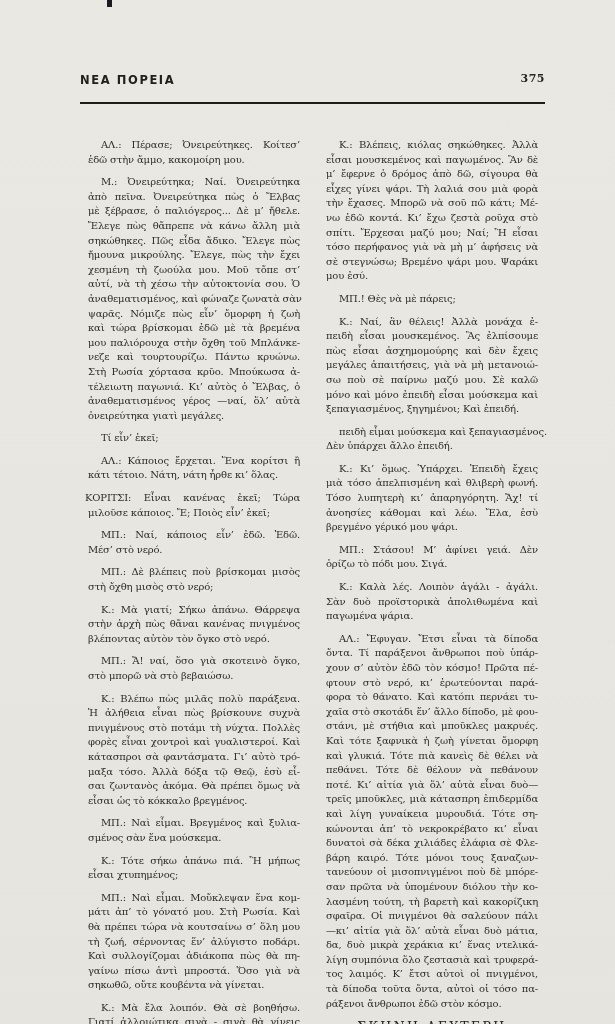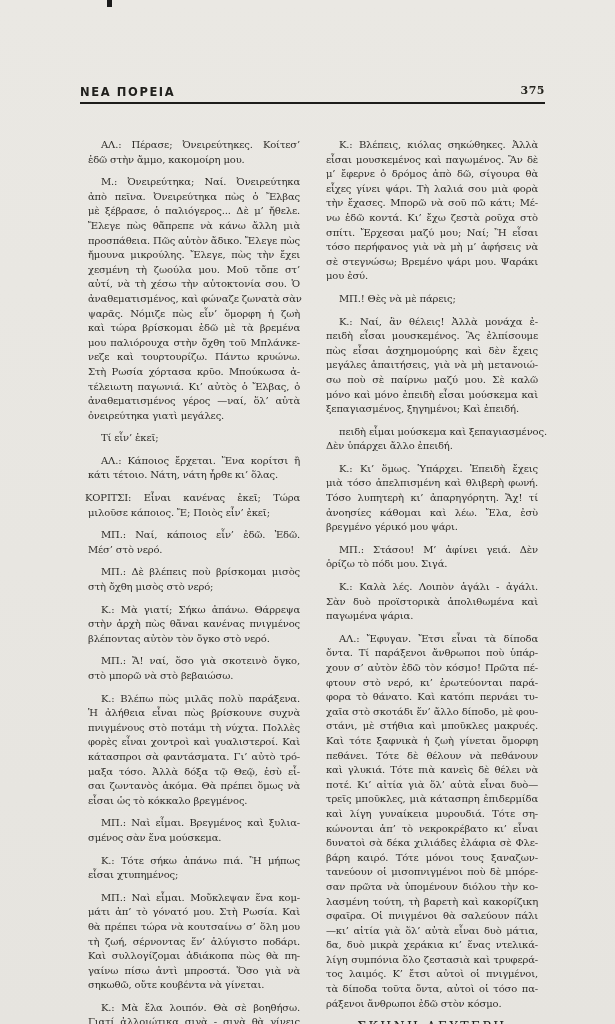--- a/index.html
+++ b/index.html
@@ -8,21 +8,21 @@
     font-family:"DejaVu Serif","Liberation Serif",serif;
   }
   .page{
     position:relative;width:615px;height:1024px;
     background:linear-gradient(180deg,#eae8e3 0%,#e8e6e1 55%,#e6e4df 100%);
     color:#2e2c28;
   }
   .artifact-top{
     position:absolute;left:107px;top:0;width:5px;height:7px;background:#1b1b1b;
   }
-  .masthead{position:absolute;left:80px;top:84px;width:465px;height:16px;}
+  .masthead{position:absolute;left:80px;top:72px;width:465px;height:16px;}
   .journal-title{
     position:absolute;left:0;top:1px;
     font-family:"DejaVu Sans","Liberation Sans",sans-serif;
     font-weight:bold;font-size:11.5px;letter-spacing:1.6px;color:#21201d;
   }
   .page-number{
     position:absolute;right:0;top:0;
     font-size:11px;font-weight:bold;color:#26251f;letter-spacing:.5px;
   }
   .header-rule{
@@ -63,21 +63,21 @@
   <div class="column col-left">
       <div class="para dialogue indent">
         <div class="line">ΑΛ.: Πέρασε; Ὀνειρεύτηκες. Κοίτεσ’</div>
         <div class="line last">ἐδῶ στὴν ἄμμο, κακομοίρη μου.</div>
       </div>
       <div class="para dialogue indent">
         <div class="line">Μ.: Ὀνειρεύτηκα; Ναί. Ὀνειρεύτηκα</div>
         <div class="line">ἀπὸ πεῖνα. Ὀνειρεύτηκα πὼς ὁ Ἔλβας</div>
         <div class="line">μὲ ξέβρασε, ὁ παλιόγερος... Δὲ μ’ ἤθελε.</div>
         <div class="line">Ἔλεγε πὼς θἄπρεπε νὰ κάνω ἄλλη μιὰ</div>
-        <div class="line">προσπάθεια. Πῶς αὐτὸν ἄδικο. Ἔλεγε πὼς</div>
+        <div class="line">σηκώθηκες. Πῶς εἶδα ἄδικο. Ἔλεγε πὼς</div>
         <div class="line">ἤμουνα μικρούλης. Ἔλεγε, πὼς τὴν ἔχει</div>
         <div class="line">χεσμένη τὴ ζωούλα μου. Μοῦ τὄπε στ’</div>
         <div class="line">αὐτί, νὰ τὴ χέσω τὴν αὐτοκτονία σου. Ὁ</div>
         <div class="line">ἀναθεματισμένος, καὶ φώναζε ζωνατὰ σὰν</div>
         <div class="line">ψαρᾶς. Νόμιζε πὼς εἶν’ ὄμορφη ἡ ζωὴ</div>
         <div class="line">καὶ τώρα βρίσκομαι ἐδῶ μὲ τὰ βρεμένα</div>
         <div class="line">μου παλιόρουχα στὴν ὄχθη τοῦ Μπλάνκε-</div>
         <div class="line">νεζε καὶ τουρτουρίζω. Πάντω κρυώνω.</div>
         <div class="line">Στὴ Ρωσία χόρτασα κρῦο. Μπούκωσα ἀ-</div>
         <div class="line">τέλειωτη παγωνιά. Κι’ αὐτὸς ὁ Ἔλβας, ὁ</div>
@@ -197,22 +197,22 @@
       </div>
       <div class="para dialogue indent">
         <div class="line">ΑΛ.: Ἔφυγαν. Ἔτσι εἶναι τὰ δίποδα</div>
         <div class="line">ὄντα. Τί παράξενοι ἄνθρωποι ποὺ ὑπάρ-</div>
         <div class="line">χουν σ’ αὐτὸν ἐδῶ τὸν κόσμο! Πρῶτα πέ-</div>
         <div class="line">φτουν στὸ νερό, κι’ ἐρωτεύονται παρά-</div>
         <div class="line">φορα τὸ θάνατο. Καὶ κατόπι περνάει τυ-</div>
         <div class="line">χαῖα στὸ σκοτάδι ἕν’ ἄλλο δίποδο, μὲ φου-</div>
         <div class="line">στάνι, μὲ στήθια καὶ μποῦκλες μακρυές.</div>
         <div class="line">Καὶ τότε ξαφνικὰ ἡ ζωὴ γίνεται ὄμορφη</div>
+        <div class="line">καὶ γλυκιά. Τότε πιὰ κανεὶς δὲ θέλει νὰ</div>
         <div class="line">πεθάνει. Τότε δὲ θέλουν νὰ πεθάνουν</div>
-        <div class="line">καὶ γλυκιά. Τότε πιὰ κανεὶς δὲ θέλει νὰ</div>
         <div class="line">ποτέ. Κι’ αἰτία γιὰ ὅλ’ αὐτὰ εἶναι δυὸ—</div>
         <div class="line">τρεῖς μποῦκλες, μιὰ κάτασπρη ἐπιδερμίδα</div>
         <div class="line">καὶ λίγη γυναίκεια μυρουδιά. Τότε ση-</div>
         <div class="line">κώνονται ἀπ’ τὸ νεκροκρέβατο κι’ εἶναι</div>
         <div class="line">δυνατοὶ σὰ δέκα χιλιάδες ἐλάφια σὲ Φλε-</div>
         <div class="line">βάρη καιρό. Τότε μόνοι τους ξαναζων-</div>
         <div class="line">τανεύουν οἱ μισοπνιγμένοι ποὺ δὲ μπόρε-</div>
         <div class="line">σαν πρῶτα νὰ ὑπομένουν διόλου τὴν κο-</div>
         <div class="line">λασμένη τούτη, τὴ βαρετὴ καὶ κακορίζικη</div>
         <div class="line">σφαῖρα. Οἱ πνιγμένοι θὰ σαλεύουν πάλι</div>

